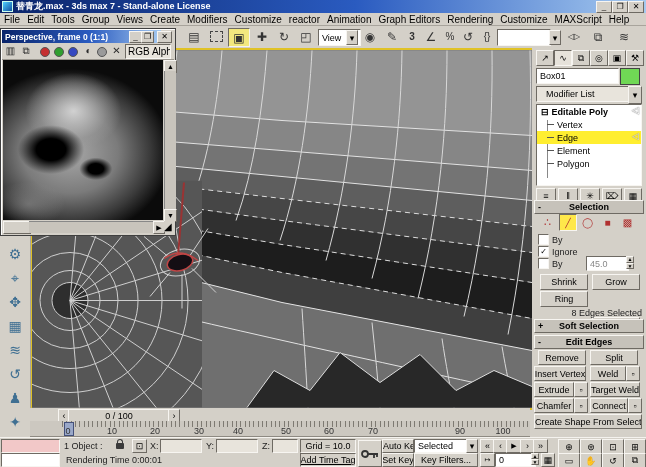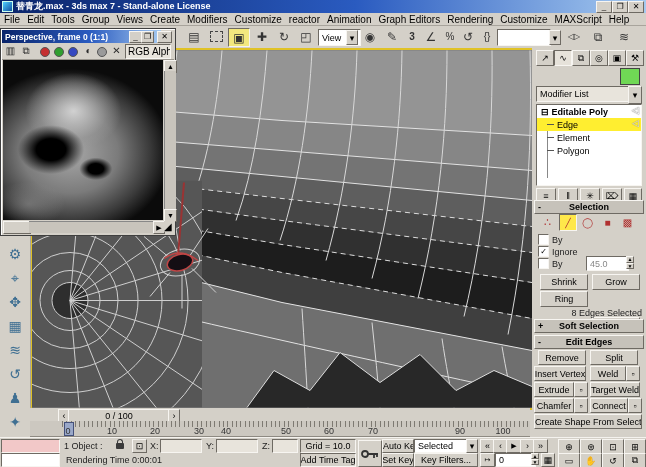--- a/index.html
+++ b/index.html
@@ -253,52 +253,59 @@
     <div class="btn" style="left:138px;top:1px;width:10px;height:11px;">›</div>
   </div>
 
   <div class="abs trackbar">
     <div class="ticks"></div>
     <div class="abs" style="left:34px;top:1px;width:8px;height:12px;background:#9aa8c8;border:1px solid #44507a;"></div>
     <span class="ticknum" style="left:38px;">0</span>
     <span class="ticknum" style="left:82px;">10</span>
     <span class="ticknum" style="left:125px;">20</span>
     <span class="ticknum" style="left:169px;">30</span>
-    <span class="ticknum" style="left:196px;">40</span>
+    <span class="ticknum" style="left:208px;">40</span>
     <span class="ticknum" style="left:256px;">50</span>
     <span class="ticknum" style="left:299px;">60</span>
     <span class="ticknum" style="left:343px;">70</span>
     <span class="ticknum" style="left:406px;margin-top:38px;">80</span>
     <span class="ticknum" style="left:430px;">90</span>
     <span class="ticknum" style="left:473px;">100</span>
   </div>
 
   <div class="abs panel">
 
     <div class="btn tab" style="left:4px;">↗</div>
     <div class="sunk tab" style="left:22px;background:#e6e2da;justify-content:center;">∿</div>
     <div class="btn tab" style="left:40px;">⧉</div>
     <div class="btn tab" style="left:58px;">◎</div>
     <div class="btn tab" style="left:76px;">▣</div>
     <div class="btn tab" style="left:94px;">⚒</div>
 
+    <div class="sunk" style="left:4px;top:20px;width:78px;height:14px;padding-left:3px;">
+      <span>Box01</span>
+    </div>
     <div class="abs" style="left:88px;top:20px;width:18px;height:15px;background:#70d855;border:1px solid #444;"></div>
 
-    <div class="sunk" style="left:4px;top:38px;width:92px;height:14px;padding-left:3px;background:#e8e4dc;">
+    <div class="sunk" style="left:4px;top:38px;width:92px;height:14px;padding-left:9px;background:#e8e4dc;">
       <span>Modifier List</span>
     </div>
     <div class="btn" style="left:96px;top:38px;width:12px;height:16px;">▾</div>
 
     <div class="sunk" style="left:4px;top:56px;width:104px;height:80px;background:#fff;display:block;">
       <div class="abs" style="left:10px;top:15px;width:1px;height:58px;background:#888;"></div>
       <div class="stackrow" style="font-weight:bold;">
         <span style="margin-right:3px;">⊟</span>
         <span>Editable Poly</span>
         <span class="soarrow">◁</span>
       </div>
+      <div class="stackrow">
+          <span class="dash"></span>
+          <span>Vertex</span>
+        </div>
       <div class="stackrow" style="background:#ffee30;">
           <span class="dash"></span>
           <span>Edge</span>
           <span class="soarrow">◁</span>
         </div>
       <div class="stackrow">
           <span class="dash"></span>
           <span>Element</span>
         </div>
       <div class="stackrow">
@@ -405,21 +412,21 @@
     <div class="sunk" style="left:216px;top:1px;width:40px;height:12px;background:#e8e4dc;">
         <span></span>
       </div>
     <span class="slabel" style="left:262px;top:3px;">Z:</span>
     <div class="sunk" style="left:272px;top:1px;width:24px;height:12px;background:#e8e4dc;">
         <span></span>
       </div>
     <div class="sunk" style="left:300px;top:1px;width:54px;height:12px;background:#d4d0c8;justify-content:center;">
         <span>Grid = 10.0</span>
       </div>
-    <div class="sunk" style="left:300px;top:15px;width:54px;height:12px;background:#d4d0c8;justify-content:center;">
+    <div class="sunk" style="left:300px;top:15px;width:54px;height:12px;background:#d4d0c8;justify-content:center;text-decoration:underline;">
         <span>Add Time Tag</span>
       </div>
     <div class="abs" style="left:62px;top:16px;width:232px;height:13px;overflow:hidden;">
       <span class="slabel" style="left:4px;top:1px;">Rendering Time  0:00:01</span>
     </div>
 
     <div class="btn" style="left:358px;top:2px;width:22px;height:25px;">
       <svg width="20" height="12">
           <circle cx="5" cy="6" r="3" fill="none" stroke="#333" stroke-width="1.8"></circle>
           <path d="M8 6 H18 M14 6 V10 M17 6 V9" stroke="#333" stroke-width="1.8" fill="none"></path>

